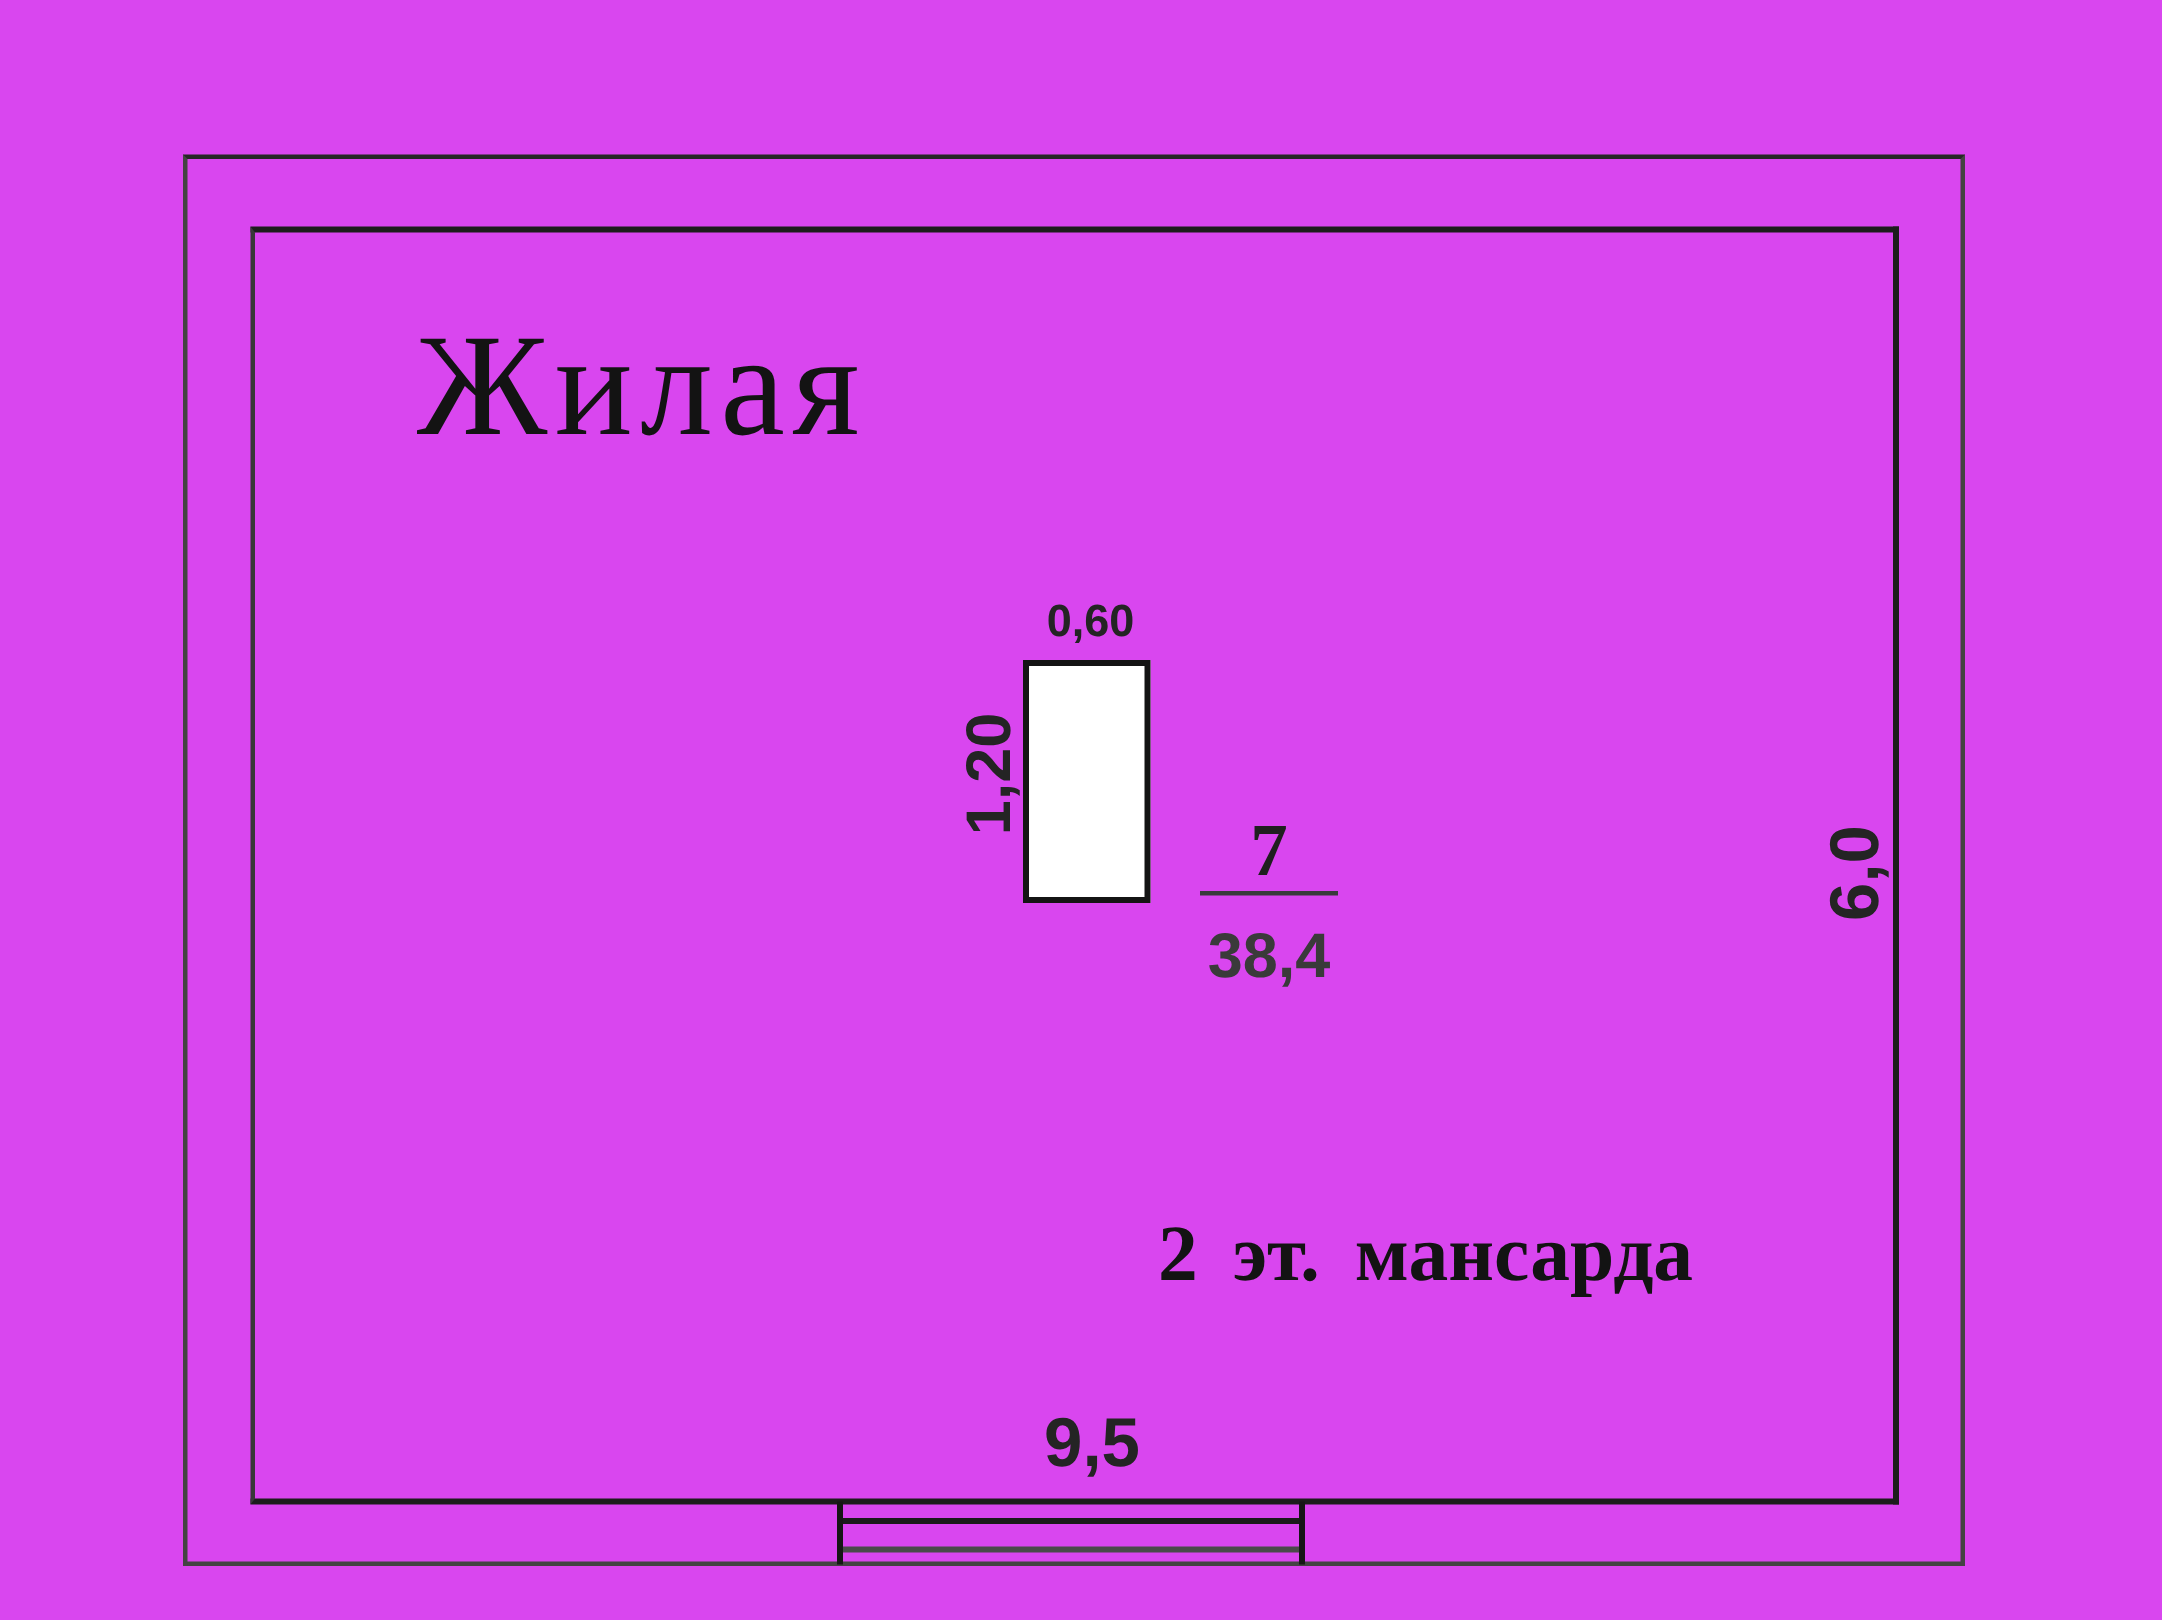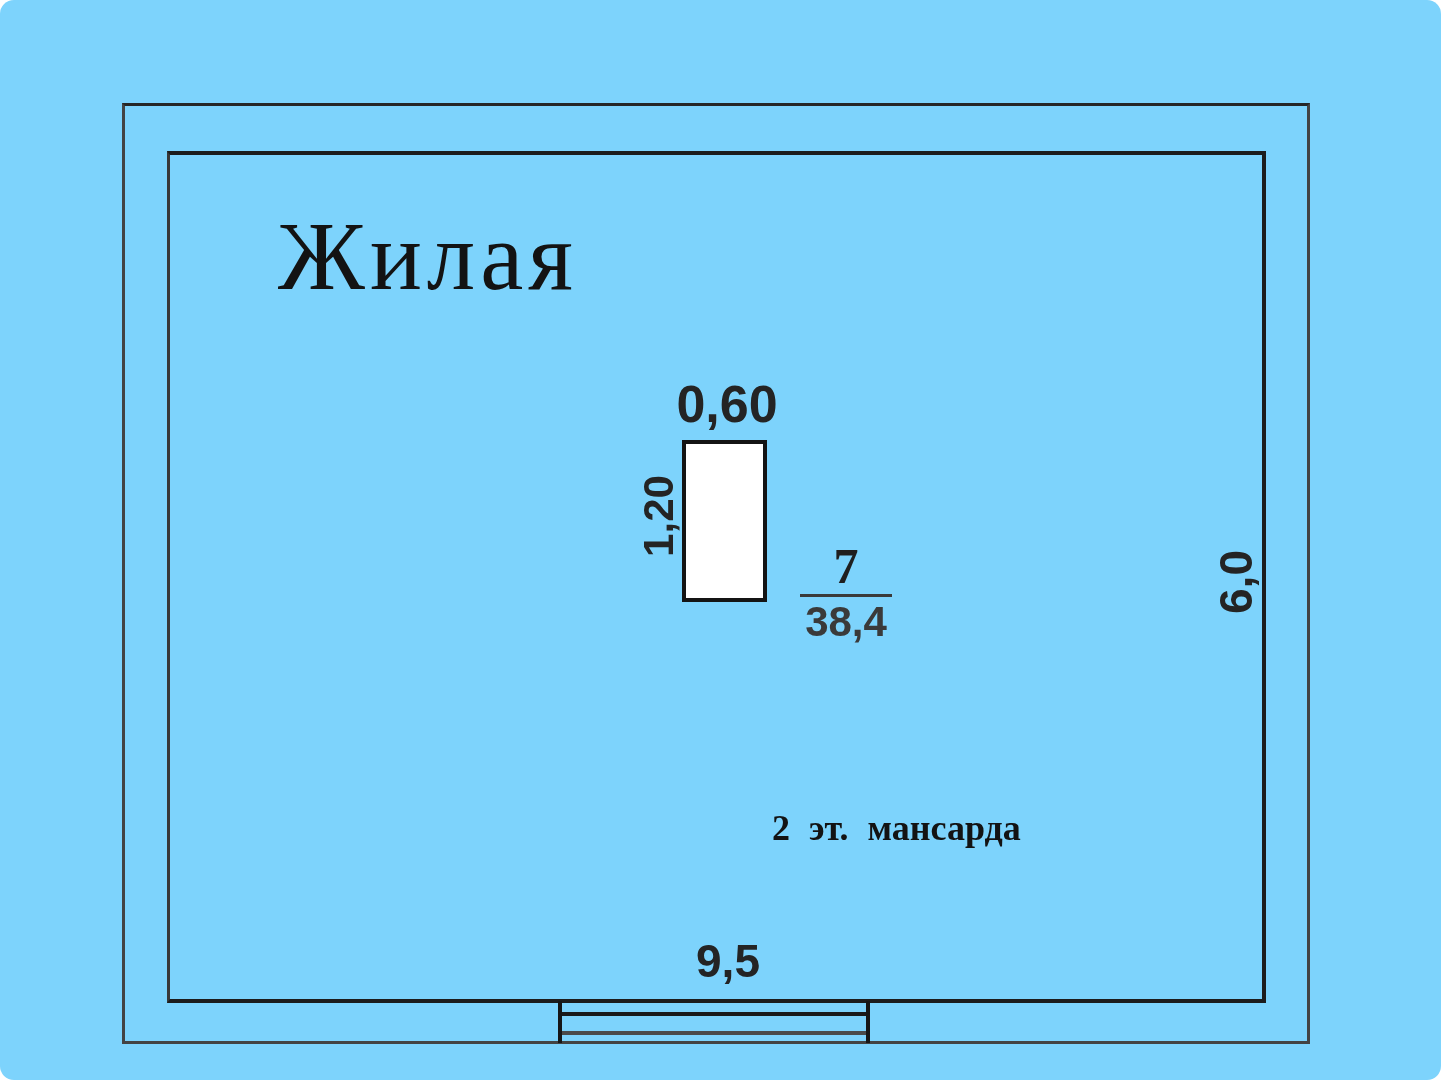--- a/index.html
+++ b/index.html
@@ -4,24 +4,23 @@
 <style>
   html, body {
     margin: 0;
     padding: 0;
     background: #ffffff;
   }
   .page {
     position: relative;
     width: 1441px;
     height: 1080px;
-    background: #7dd3fc;
+    background: #d946ef;
     overflow: hidden;
     font-family: "Liberation Sans", sans-serif;
-    border-radius: 14px;
   }
   
   .outer-wall {
     position: absolute;
     left: 122px;
     top: 103px;
     width: 1188px;
     height: 941px;
     box-sizing: border-box;
     border: 3px solid #434343;
@@ -88,38 +87,38 @@
     letter-spacing: 5px;
     color: #131313;
     white-space: nowrap;
   }
   .floor-note {
     position: absolute;
     left: 772px;
     top: 810px;
     font-family: "Liberation Serif", serif;
     font-weight: bold;
-    font-size: 36px;
+    font-size: 53px;
     line-height: 1;
     word-spacing: 10px;
     color: #131313;
     white-space: nowrap;
   }
   .dim {
     position: absolute;
     font-family: "Liberation Sans", sans-serif;
     font-weight: bold;
     color: #242424;
     line-height: 1;
     white-space: nowrap;
   }
   .dim-stove-width {
     left: 727px;
-    top: 378px;
-    font-size: 52px;
+    top: 400px;
+    font-size: 30px;
     transform: translateX(-50%);
   }
   .dim-stove-height {
     left: 659px;
     top: 516px;
     font-size: 42px;
     transform: translate(-50%, -50%) rotate(-90deg);
   }
   .dim-bottom {
     left: 728px;
@@ -149,21 +148,21 @@
     color: #1f1f1f;
     padding-bottom: 3px;
     border-bottom: 3px solid #3a3a3a;
   }
   .room-area {
     font-family: "Liberation Sans", sans-serif;
     font-weight: bold;
     font-size: 42px;
     line-height: 1;
     color: #3a3a3a;
-    padding-top: 4px;
+    padding-top: 19px;
   }
 </style>
 </head>
 <body>
 
 <div class="page">
 
   <div class="outer-wall"></div>
 
   <div class="inner-room"></div>

